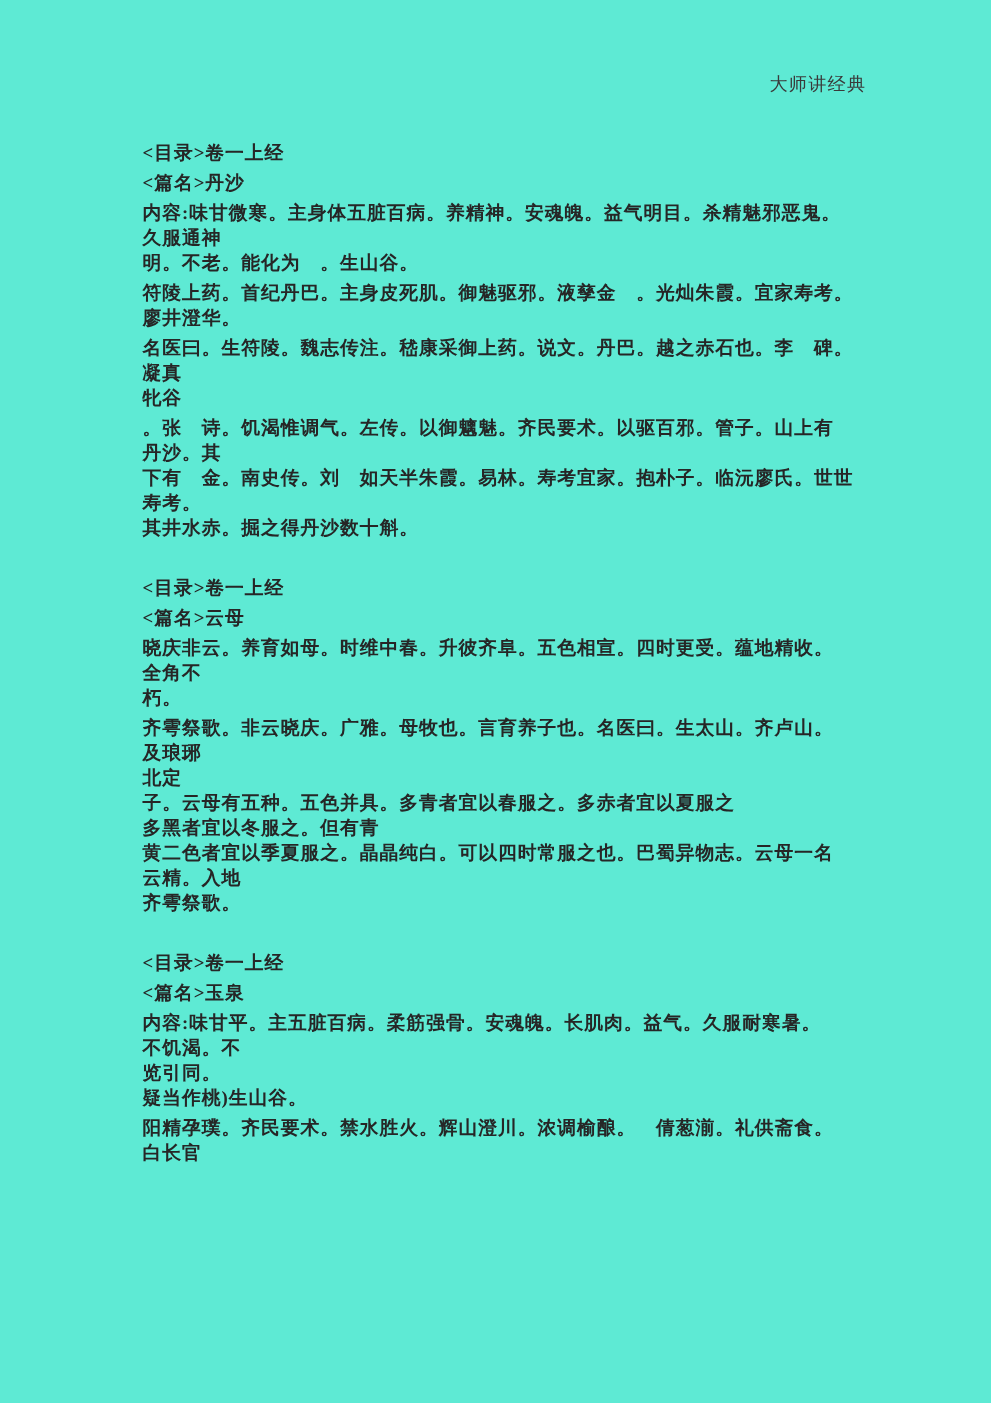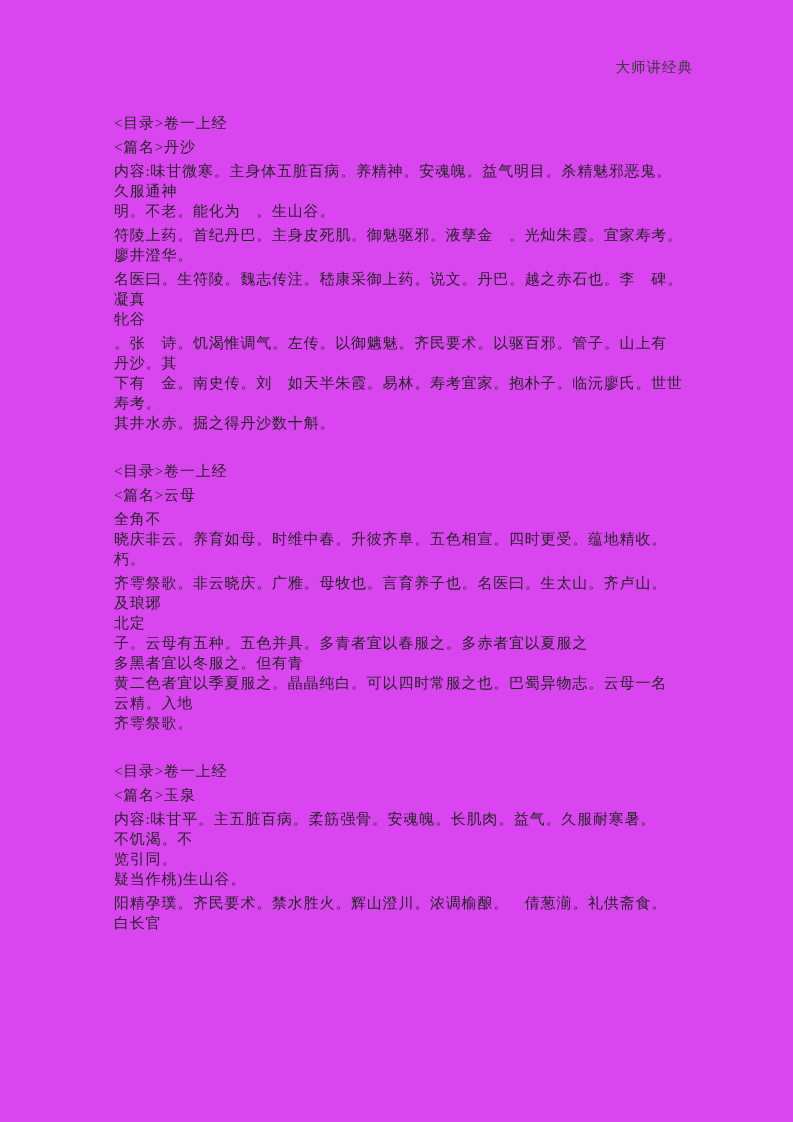--- a/index.html
+++ b/index.html
@@ -1,39 +1,40 @@
 <!DOCTYPE html>
 <html><head>
 <meta charset="utf-8">
 <style>
   * { margin: 0; padding: 0; box-sizing: border-box; }
   html, body { background: #888; }
   .page {
     position: relative;
     width: 793px;
     height: 1122px;
-    background: #d946ef;
+    background: #5eead4;
     margin: 0 auto;
     overflow: hidden;
     font-family: "Liberation Serif", "DejaVu Serif", serif;
   }
   .brand-header {
     position: absolute;
     top: 58px;
     right: 100px;
     font-size: 14.5px;
     letter-spacing: 1px;
     color: #3a3a3a;
   }
   .content {
     position: absolute;
     left: 114px;
     top: 113px;
     width: 586px;
     color: #262626;
+    font-weight: bold;
   }
   .section { margin: 0; }
   .section + .section { margin-top: 28px; }
   .paragraph + .paragraph { margin-top: 4px; }
   .line {
     height: 20px;
     line-height: 20px;
     font-size: 15px;
     letter-spacing: 0.8px;
     white-space: pre;
@@ -76,22 +77,22 @@
         </div>
       </div>
       <div class="section">
         <div class="paragraph">
           <div class="line">&lt;目录&gt;卷一上经</div>
         </div>
         <div class="paragraph">
           <div class="line">&lt;篇名&gt;云母</div>
         </div>
         <div class="paragraph">
+          <div class="line">晓庆非云。养育如母。时维中春。升彼齐阜。五色相宣。四时更受。蕴地精收。</div>
           <div class="line">全角不</div>
-          <div class="line">晓庆非云。养育如母。时维中春。升彼齐阜。五色相宣。四时更受。蕴地精收。</div>
           <div class="line">朽。</div>
         </div>
         <div class="paragraph">
           <div class="line">齐雩祭歌。非云晓庆。广雅。母牧也。言育养子也。名医曰。生太山。齐卢山。</div>
           <div class="line">及琅琊</div>
           <div class="line">北定</div>
           <div class="line">子。云母有五种。五色并具。多青者宜以春服之。多赤者宜以夏服之</div>
           <div class="line">多黑者宜以冬服之。但有青</div>
           <div class="line">黄二色者宜以季夏服之。晶晶纯白。可以四时常服之也。巴蜀异物志。云母一名</div>
           <div class="line">云精。入地</div>

